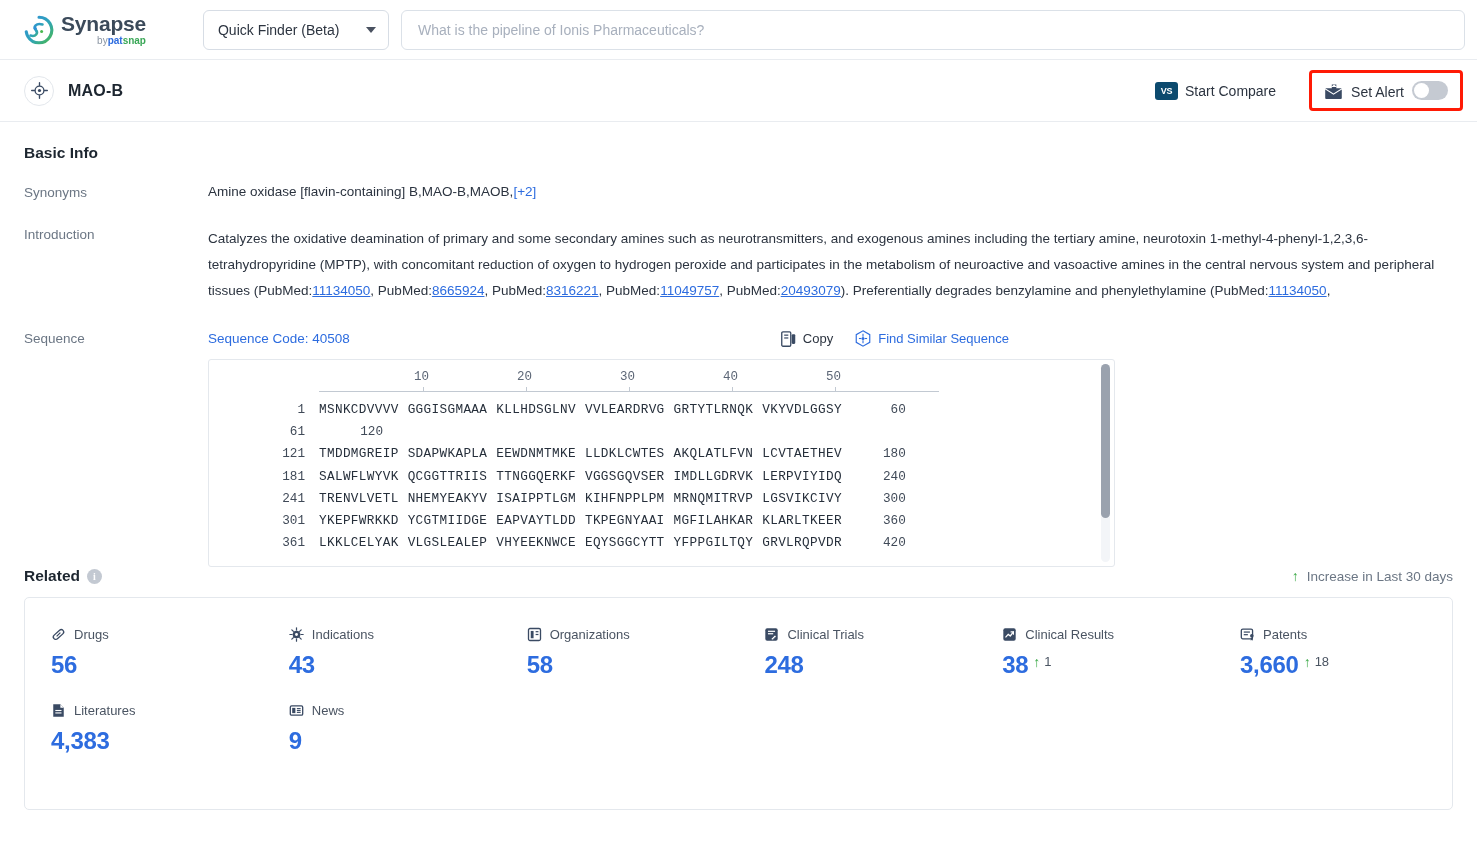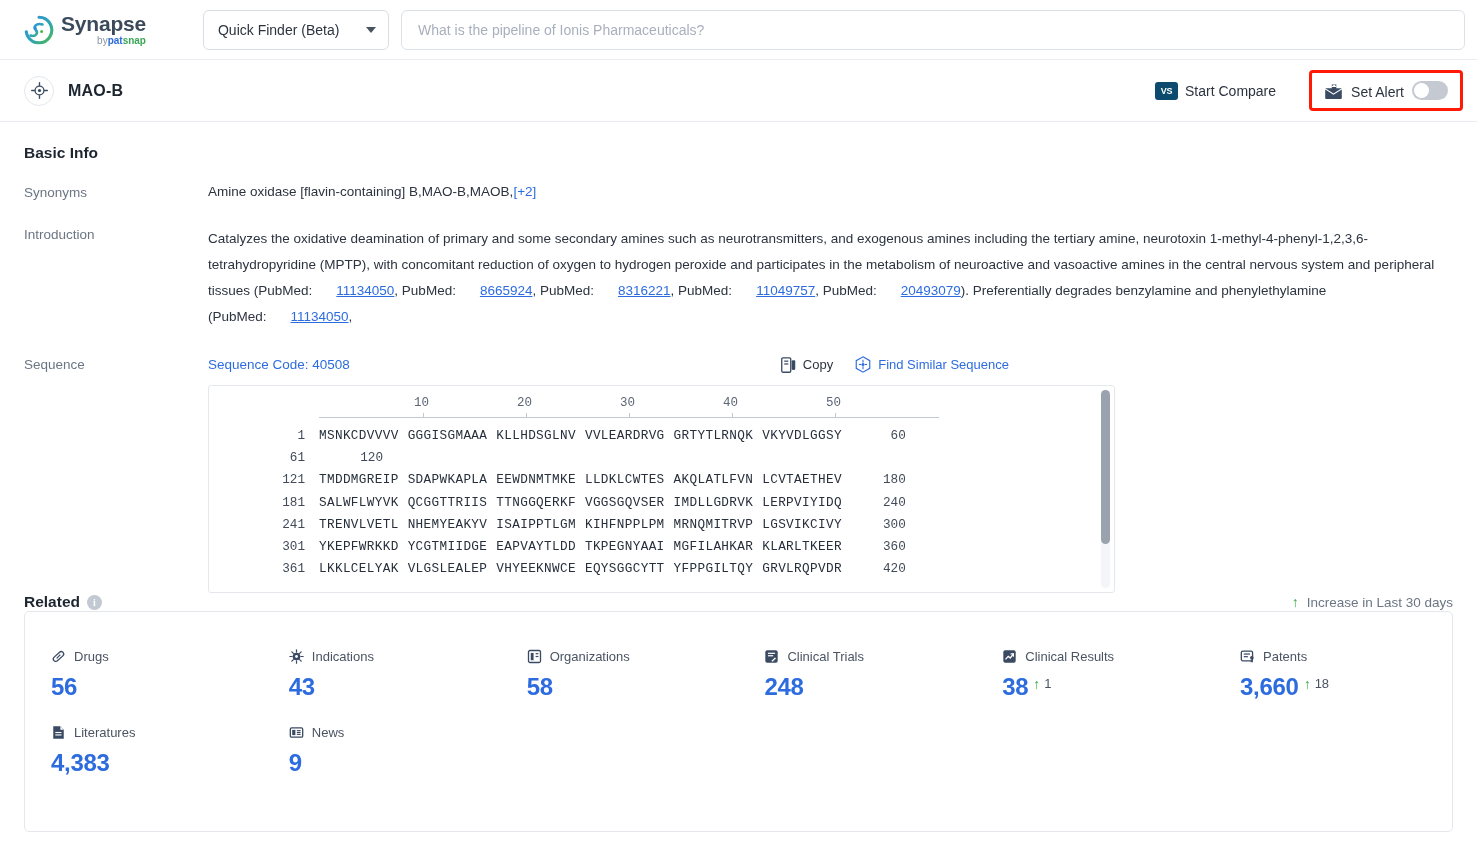--- a/index.html
+++ b/index.html
@@ -106,21 +106,21 @@
     font-size: 15.5px; font-weight: 700; color:#1d2630;
     margin: 22px 0 0 0;
   }
   .info-row { display:flex; margin-top: 22px; }
   .info-label {
     width: 184px; flex: 0 0 184px;
     font-size: 13.5px; color: #6b7684; padding-top:1px;
   }
   .info-value { flex: 1 1 auto; font-size: 13.5px; color: #2c3440; }
   .link { color:#2d6cdf; text-decoration:none; cursor:pointer; }
-  .link-u { color:#2d6cdf; text-decoration:underline; cursor:pointer;margin-left:24px; }
+  .link-u { color:#2d6cdf; text-decoration:underline; cursor:pointer; }
   .intro-text { line-height: 26px; font-size:13.5px; color:#2c3440; }
 
   
   .seq-head {
     display:flex; align-items:center; width: 801px;
   }
   .seq-code { font-size:13.5px; color:#2d6cdf; cursor:pointer; }
   .seq-actions { margin-left:auto; display:flex; align-items:center; gap: 22px; }
   .seq-action { display:flex; align-items:center; gap:7px; cursor:pointer; font-size:13px; }
   .seq-action.copy { color:#2c3440; }
@@ -169,22 +169,23 @@
     font-size:10px;font-weight:700;display:flex;align-items:center;justify-content:center;
     margin-left:7px; font-family:"Liberation Serif", serif; cursor:pointer;
   }
   .increase-note {
     margin-left:auto; display:flex; align-items:center; gap:8px;
     font-size:13.5px; color:#6b7684;
   }
   .up-arrow { color:#39a845; font-size:14px; line-height:1; }
 
   .related-card {
+    margin-top: 12px;
     border: 1px solid #e4e8ed; border-radius: 5px;
-    padding: 37px 0 30px 0;
+    padding: 29px 0 30px 0;
     background:#fff;
   }
   .stats-grid { display:flex; flex-wrap: wrap; }
   .stat { width: 16.666%; padding-left: 26px; margin-bottom: 24px; }
   .stat-head { display:flex; align-items:center; gap: 8px; }
   .stat-label { font-size: 13px; color:#4a5462; }
   .stat-value {
     margin-top: 9px; display:flex; align-items:flex-start; gap: 5px;
   }
   .stat-num { font-size: 24px; font-weight:700; color:#2d6cdf; letter-spacing:-0.3px; }

